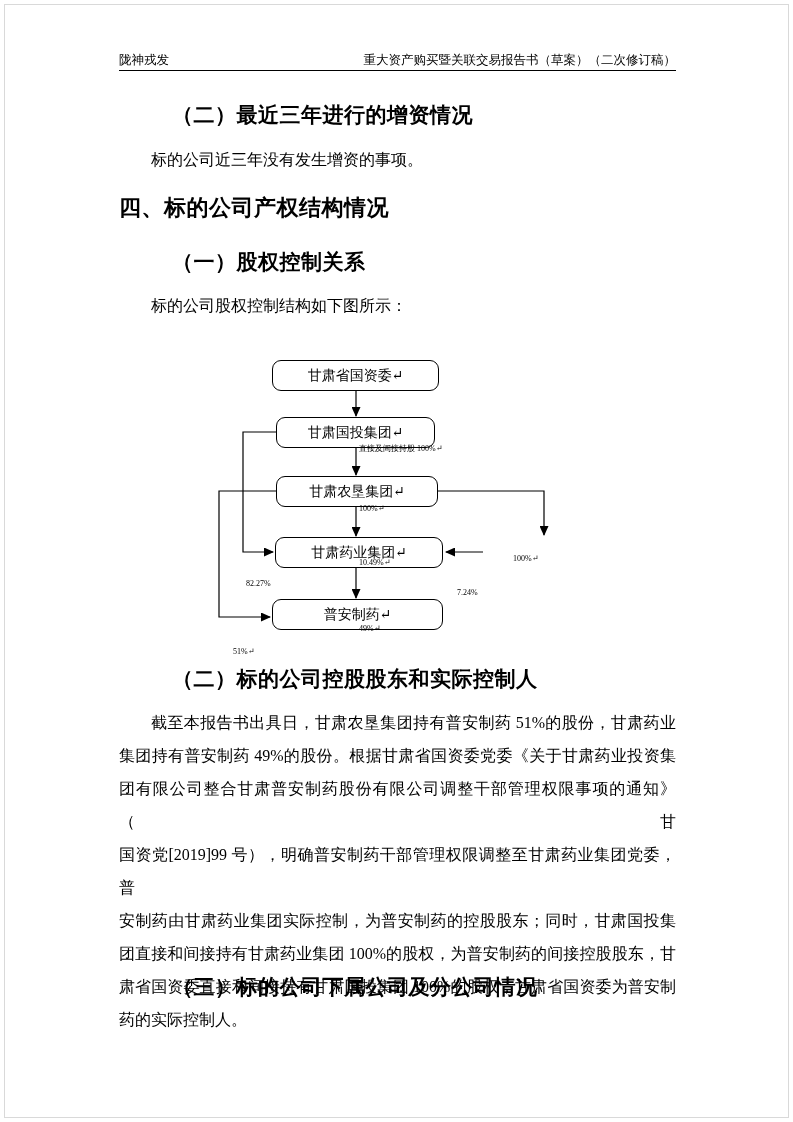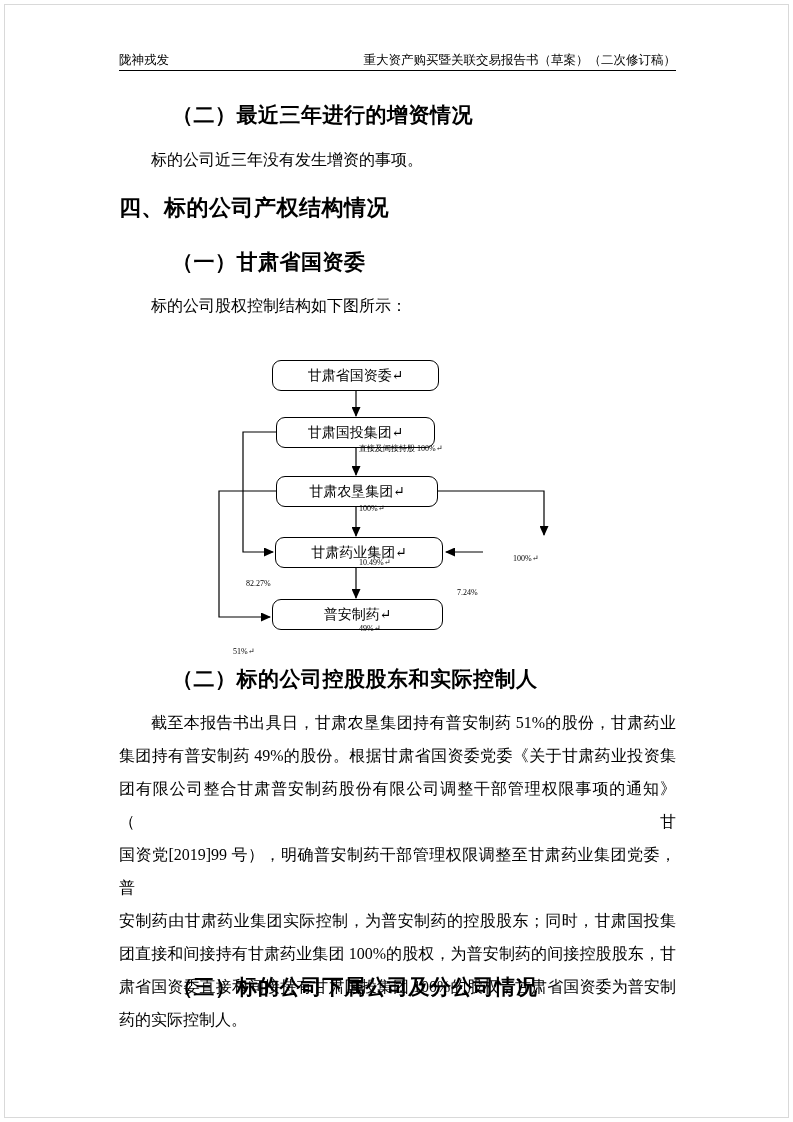--- a/index.html
+++ b/index.html
@@ -83,21 +83,21 @@
   <div class="running-header">
     <span>陇神戎发</span>
     <span>重大资产购买暨关联交易报告书（草案）（二次修订稿）</span>
   </div>
 
   <div class="h-sub" style="top:102px">（二）最近三年进行的增资情况</div>
   <div class="body-line" style="top:149px">标的公司近三年没有发生增资的事项。</div>
 
   <div class="h-top" style="top:194px">四、标的公司产权结构情况</div>
 
-  <div class="h-sub" style="top:249px">（一）甘肃省国资委</div>
+  <div class="h-sub" style="top:249px">（一）股权控制关系</div>
   <div class="body-line" style="top:295px">标的公司股权控制结构如下图所示：</div>
 
   <div class="diagram">
     <svg width="793" height="292" viewBox="0 0 793 292">
       <defs>
         <marker id="arrow" markerUnits="userSpaceOnUse" markerWidth="10" markerHeight="9" refX="9" refY="4.5" orient="auto">
           <path d="M0,0 L10,4.5 L0,9 Z" fill="#000"></path>
         </marker>
       </defs>
       <g stroke="#000" stroke-width="1.2" fill="none">

